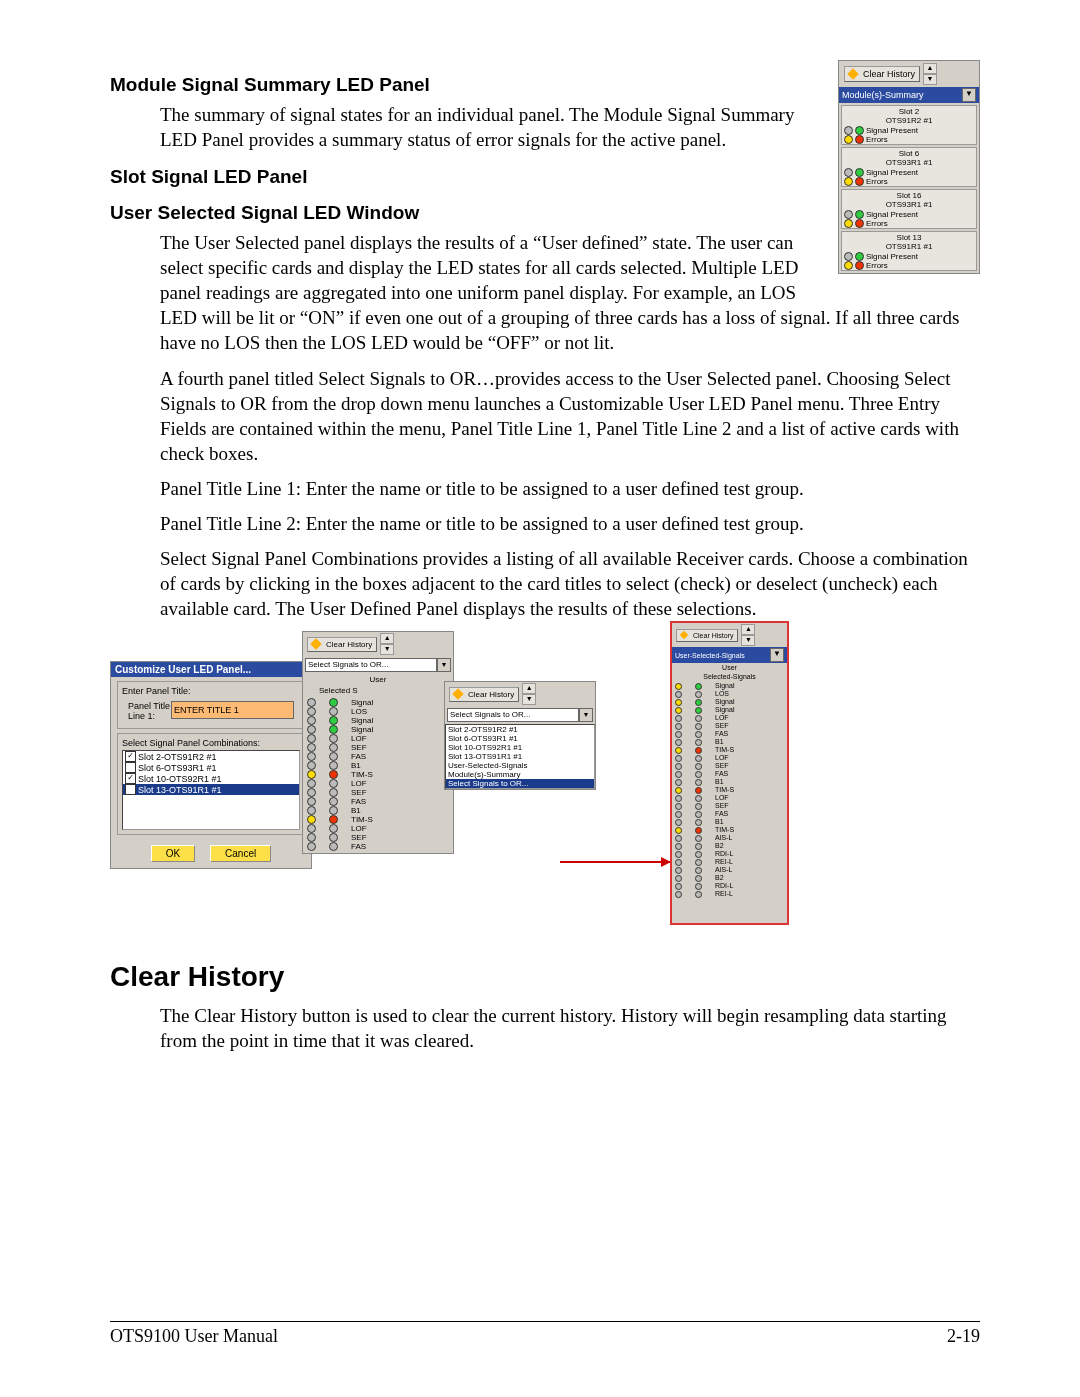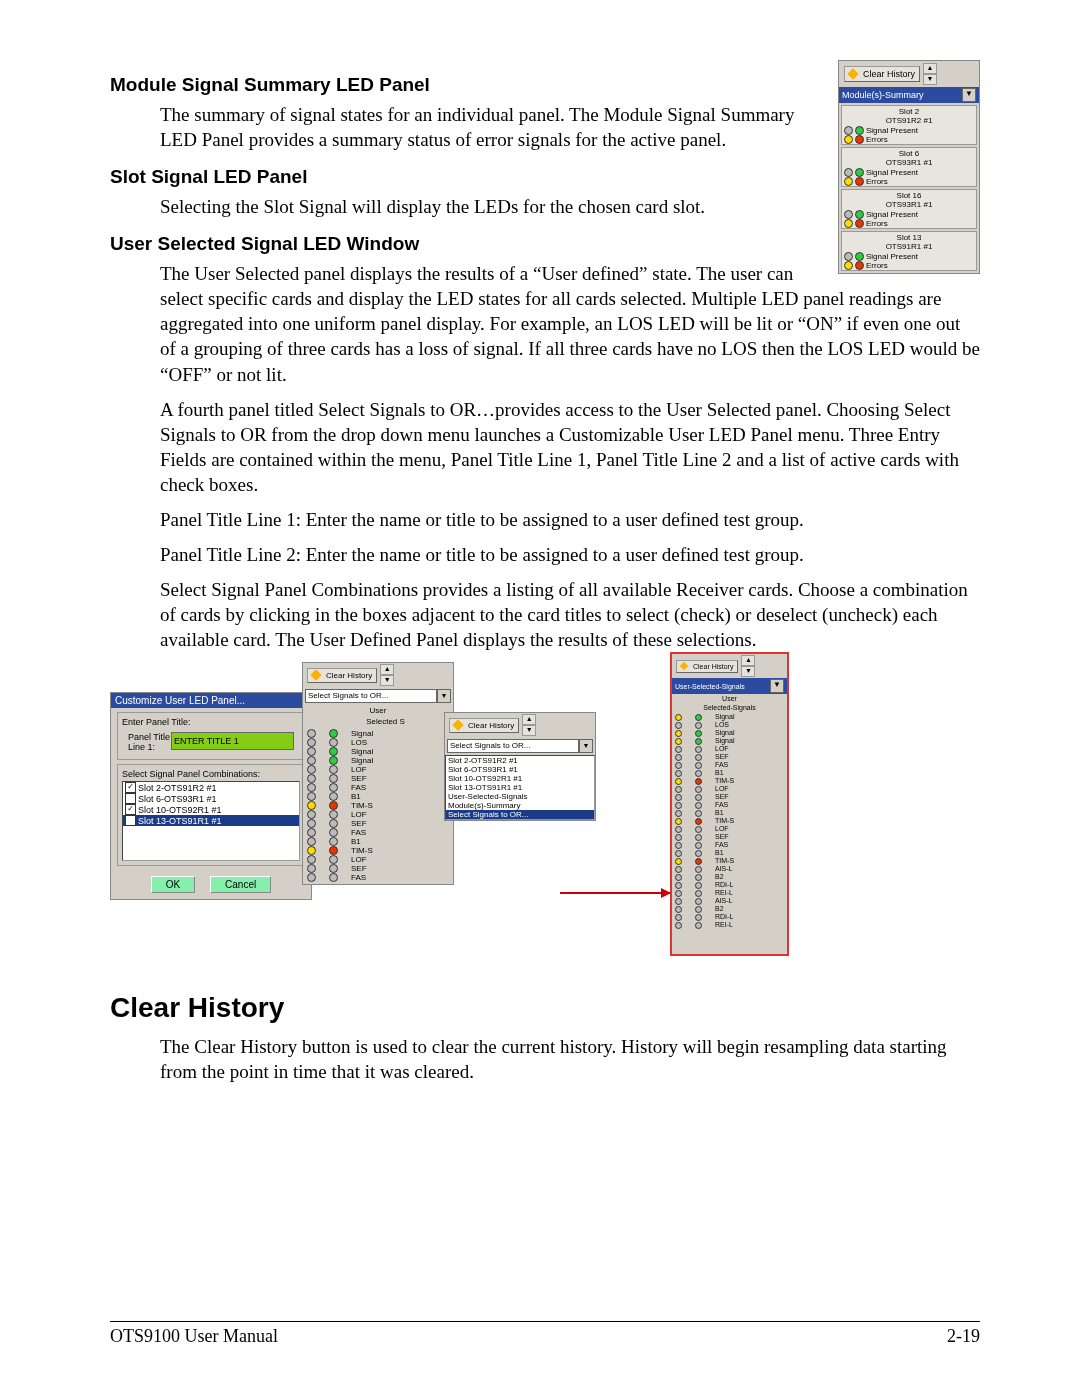--- a/index.html
+++ b/index.html
@@ -110,41 +110,41 @@
 }
 .panelA {
   width: 200px;
   background: #d4d0c8;
   border: 1px solid #888;
   font-family: Arial, sans-serif;
   font-size: 10px;
   margin-top: 30px;
 }
 .panelA .title{
-  background:#2a4ba0;color:#fff;padding:2px 4px;font-weight:400;font-size:10px;
+  background:#2a4ba0;color:#fff;padding:2px 4px;font-weight:700;font-size:10px;
 }
 .panelA .field{
   display:flex;align-items:flex-start;gap:0;padding:3px 6px;font-size:9px;
 }
 .panelA .field input{
-  flex:1;border:1px solid #666;background:#84cc16;font-size:9px;padding:1px 2px;height:14px;
+  flex:1;border:1px solid #666;background:#fdba74;font-size:9px;padding:1px 2px;height:14px;
 }
 .panelA .group{
   border:1px solid #999;margin:4px 6px;padding:4px;
 }
 .panelA .group .glabel{font-size:9px;margin-bottom:2px;}
 .panelA .list{
   border:1px inset #999;background:#fff;height:78px;overflow:hidden;font-size:9px;
 }
 .panelA .list .row{padding:0 2px;display:flex;align-items:center;gap:2px;}
 .panelA .list .row.sel{background:#1a3a8a;color:#fff;}
 .panelA .chk{width:9px;height:9px;border:1px solid #333;background:#fff;font-size:8px;line-height:8px;text-align:center;}
 .panelA .btns{text-align:center;padding:6px;}
 .panelA button{
-  font-size:10px;padding:2px 14px;background:#86efac;border:1px solid #888;border-top-color:#fff;border-left-color:#fff;margin:0 6px;
+  font-size:10px;padding:2px 14px;background:#fde047;border:1px solid #888;border-top-color:#fff;border-left-color:#fff;margin:0 6px;
 }
 .panelB, .panelC {
   width: 150px;
   background: #d4d0c8;
   border: 1px solid #888;
   font-family: Arial, sans-serif;
   font-size: 8px;
 }
 .panelB{margin-left:-10px;margin-top:0;position:relative;z-index:1;}
 .panelC{margin-left:-10px;margin-top:50px;position:relative;z-index:2;}
@@ -294,21 +294,20 @@
           <span class="led red"></span>
           <span>Errors</span>
         </div>
     </div>
   </div>
 
   <div class="section-h">Module Signal Summary LED Panel</div>
   <div class="body-text">The summary of signal states for an individual panel. The Module Signal Summary LED Panel provides a summary status of error signals for the active panel.</div>
 
   <div class="section-h">Slot Signal LED Panel</div>
-  <div class="body-text">Selecting the Slot Signal will display the LEDs for the chosen card slot.</div>
 
   <div class="section-h">User Selected Signal LED Window</div>
   <div class="body-text">The User Selected panel displays the results of a “User defined” state. The user can select specific cards and display the LED states for all cards selected. Multiple LED panel readings are aggregated into one uniform panel display. For example, an LOS LED will be lit or “ON” if even one out of a grouping of three cards has a loss of signal. If all three cards have no LOS then the LOS LED would be “OFF” or not lit.</div>
   <div class="body-text">A fourth panel titled Select Signals to OR…provides access to the User Selected panel. Choosing Select Signals to OR from the drop down menu launches a Customizable User LED Panel menu. Three Entry Fields are contained within the menu, Panel Title Line 1, Panel Title Line 2 and a list of active cards with check boxes.</div>
   <div class="body-text">Panel Title Line 1: Enter the name or title to be assigned to a user defined test group.</div>
   <div class="body-text">Panel Title Line 2: Enter the name or title to be assigned to a user defined test group.</div>
   <div class="body-text">Select Signal Panel Combinations provides a listing of all available Receiver cards. Choose a combination of cards by clicking in the boxes adjacent to the card titles to select (check) or deselect (uncheck) each available card. The User Defined Panel displays the results of these selections.</div>
 
   <div class="figure-row">
 
@@ -357,21 +356,21 @@
         <div class="spin">
             <div>▲</div>
             <div>▼</div>
           </div>
       </div>
       <div class="sel-combo">
         <div class="ctext">Select Signals to OR...</div>
         <div class="cbtn">▼</div>
       </div>
       <div class="mini-title">User</div>
-      <div class="mini-title" style="text-align:center;padding-left:16px;">Selected S</div>
+      <div class="mini-title" style="text-align:left;padding-left:16px;">Selected S</div>
       <div class="mini-led-col" id="panelB-leds">
           <div class="mini-led-row">
             <span class="led off"></span>
             <span class="led green"></span>
             <span>Signal</span>
           </div>
           <div class="mini-led-row">
             <span class="led off"></span>
             <span class="led off"></span>
             <span>LOS</span>

